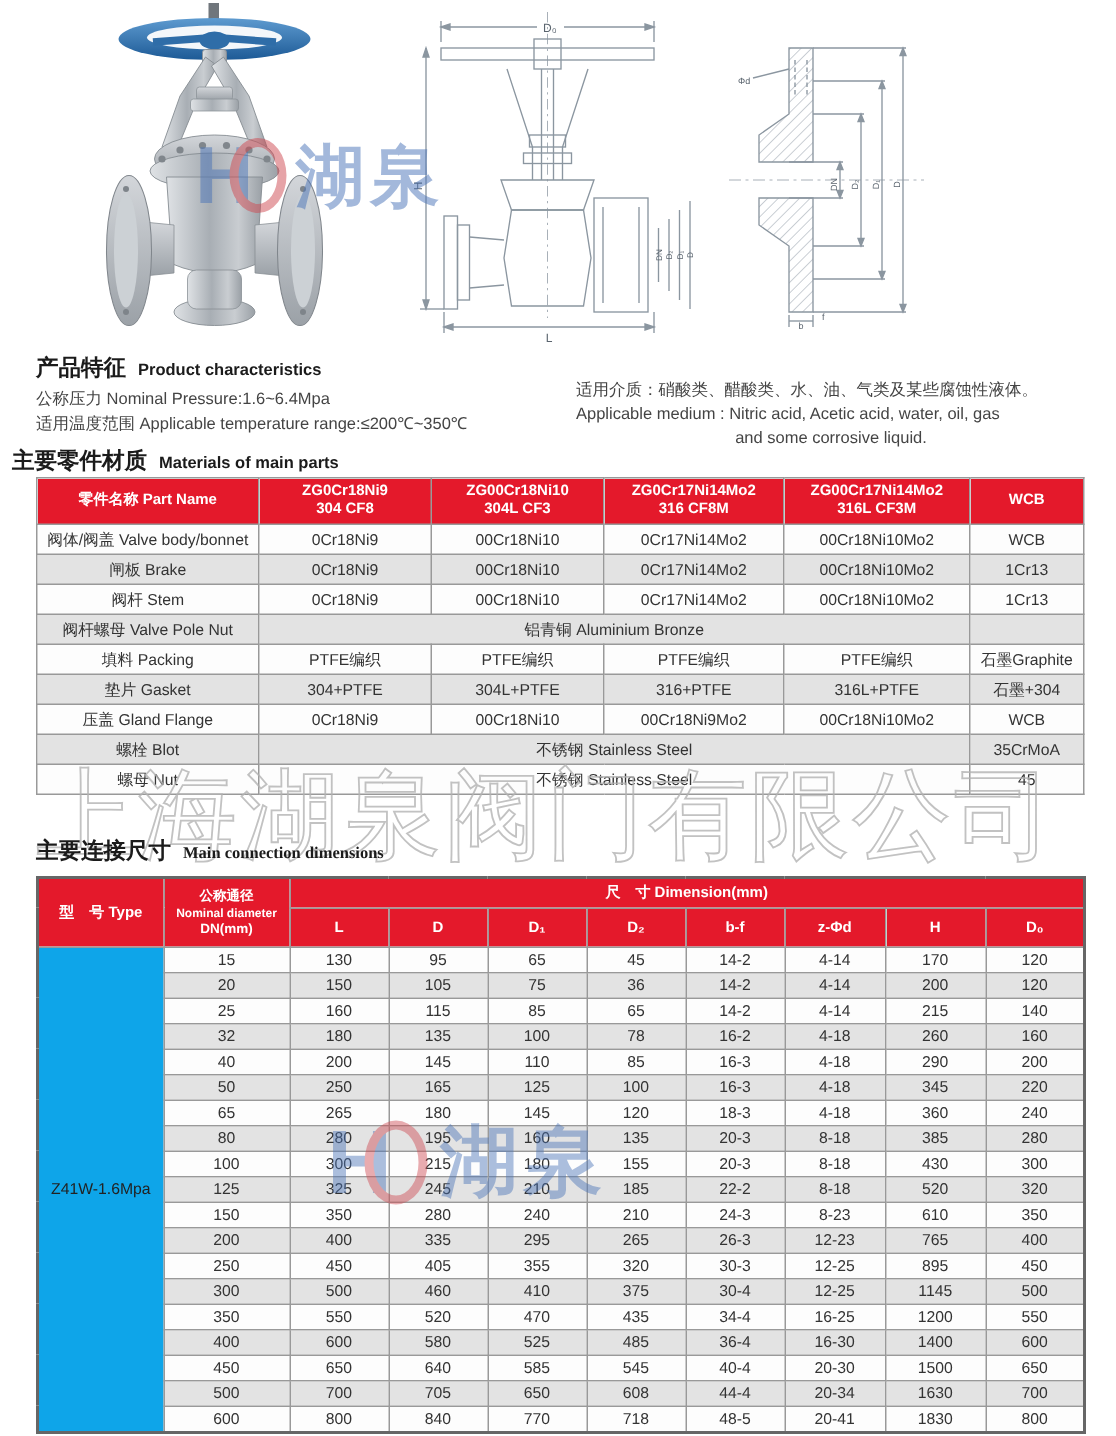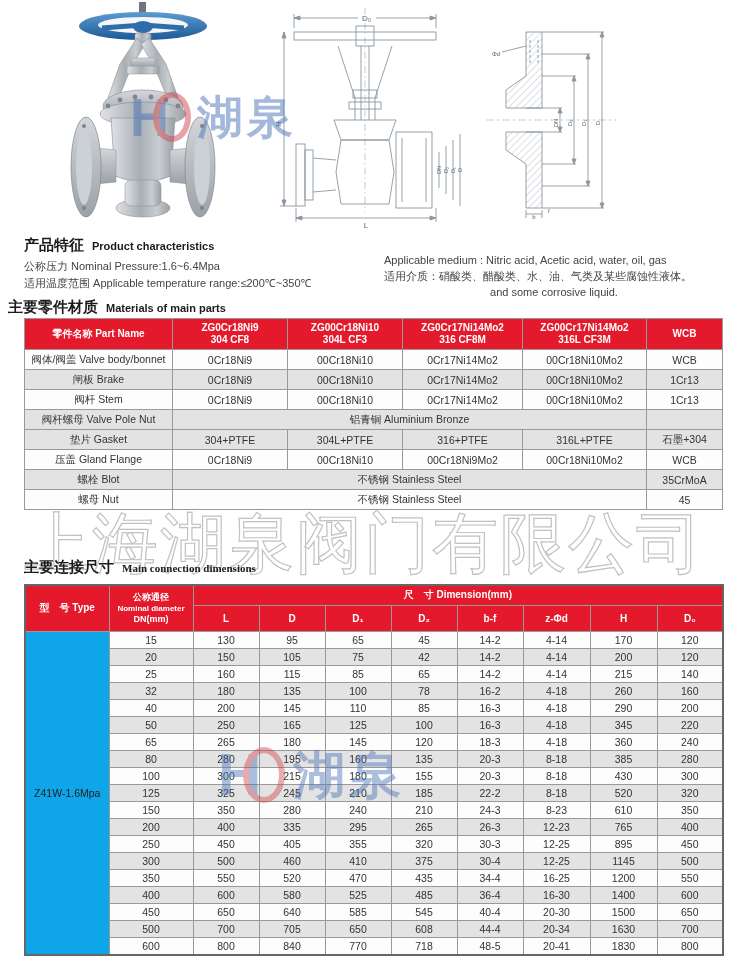--- a/index.html
+++ b/index.html
@@ -247,22 +247,22 @@
   </div>
 
   <div class="sec-heading" style="top:236px;left:24px;">
     <span class="zh">产品特征</span><span class="en">Product characteristics</span>
   </div>
   <div class="char-left">
     <div>公称压力 Nominal Pressure:1.6~6.4Mpa</div>
     <div>适用温度范围 Applicable temperature range:≤200℃~350℃</div>
   </div>
   <div class="char-right">
+    <div>适用介质：硝酸类、醋酸类、水、油、气类及某些腐蚀性液体。</div>
     <div>Applicable medium : Nitric acid, Acetic acid, water, oil, gas</div>
-    <div>适用介质：硝酸类、醋酸类、水、油、气类及某些腐蚀性液体。</div>
     <div class="c3">and some corrosive liquid.</div>
   </div>
 
   <div class="sec-heading" style="top:298px;left:8px;">
     <span class="zh">主要零件材质</span><span class="en">Materials of main parts</span>
   </div>
   <table class="materials-table">
     <colgroup>
       <col style="width:148px">
         <col style="width:115px">
@@ -315,20 +315,28 @@
           <td>0Cr18Ni9</td>
           <td>00Cr18Ni10</td>
           <td>0Cr17Ni14Mo2</td>
           <td>00Cr18Ni10Mo2</td>
           <td>1Cr13</td>
         </tr>
         <tr class="alt">
           <td>阀杆螺母 Valve Pole Nut</td>
           <td colspan="4">铝青铜 Aluminium Bronze</td>
           <td></td>
+        </tr>
+        <tr>
+          <td>填料 Packing</td>
+          <td>PTFE编织</td>
+          <td>PTFE编织</td>
+          <td>PTFE编织</td>
+          <td>PTFE编织</td>
+          <td>石墨Graphite</td>
         </tr>
         <tr class="alt">
           <td>垫片 Gasket</td>
           <td>304+PTFE</td>
           <td>304L+PTFE</td>
           <td>316+PTFE</td>
           <td>316L+PTFE</td>
           <td>石墨+304</td>
         </tr>
         <tr>
@@ -406,21 +414,21 @@
           <td>14-2</td>
           <td>4-14</td>
           <td>170</td>
           <td>120</td>
         </tr>
         <tr class="alt">
           <td>20</td>
           <td>150</td>
           <td>105</td>
           <td>75</td>
-          <td>42</td>
+          <td>36</td>
           <td>14-2</td>
           <td>4-14</td>
           <td>200</td>
           <td>120</td>
         </tr>
         <tr>
           <td>25</td>
           <td>160</td>
           <td>115</td>
           <td>85</td>

